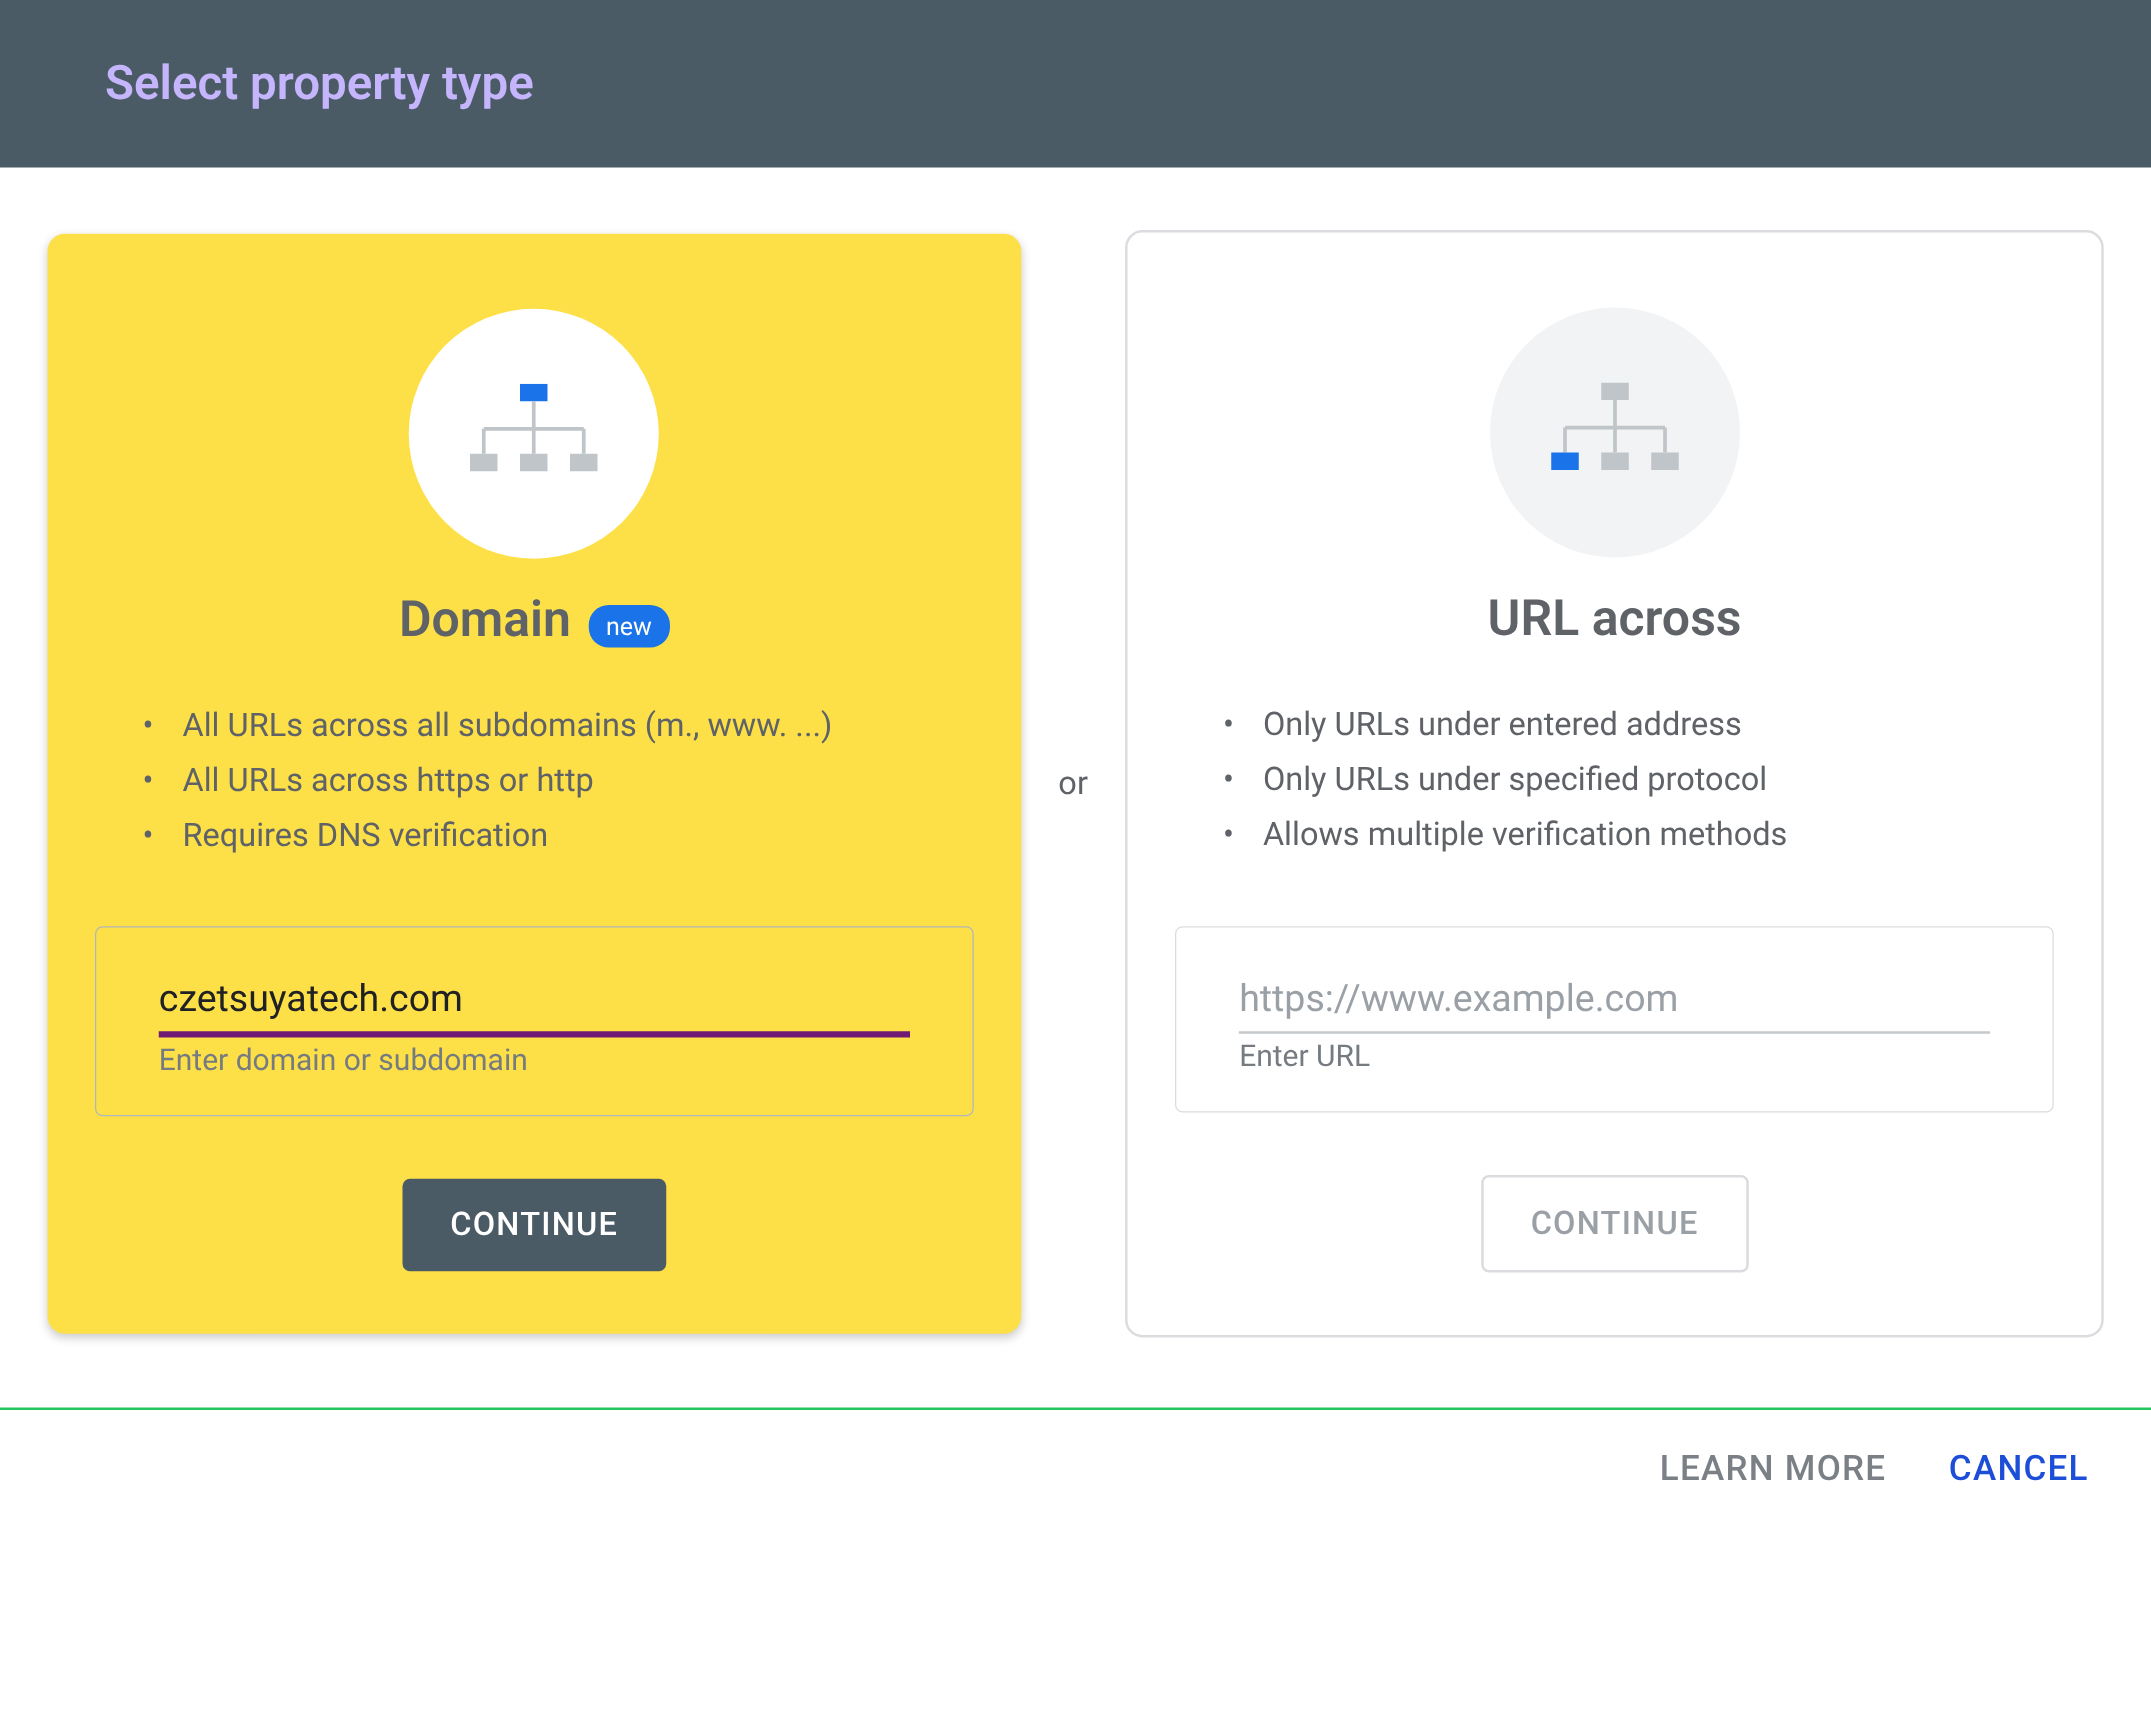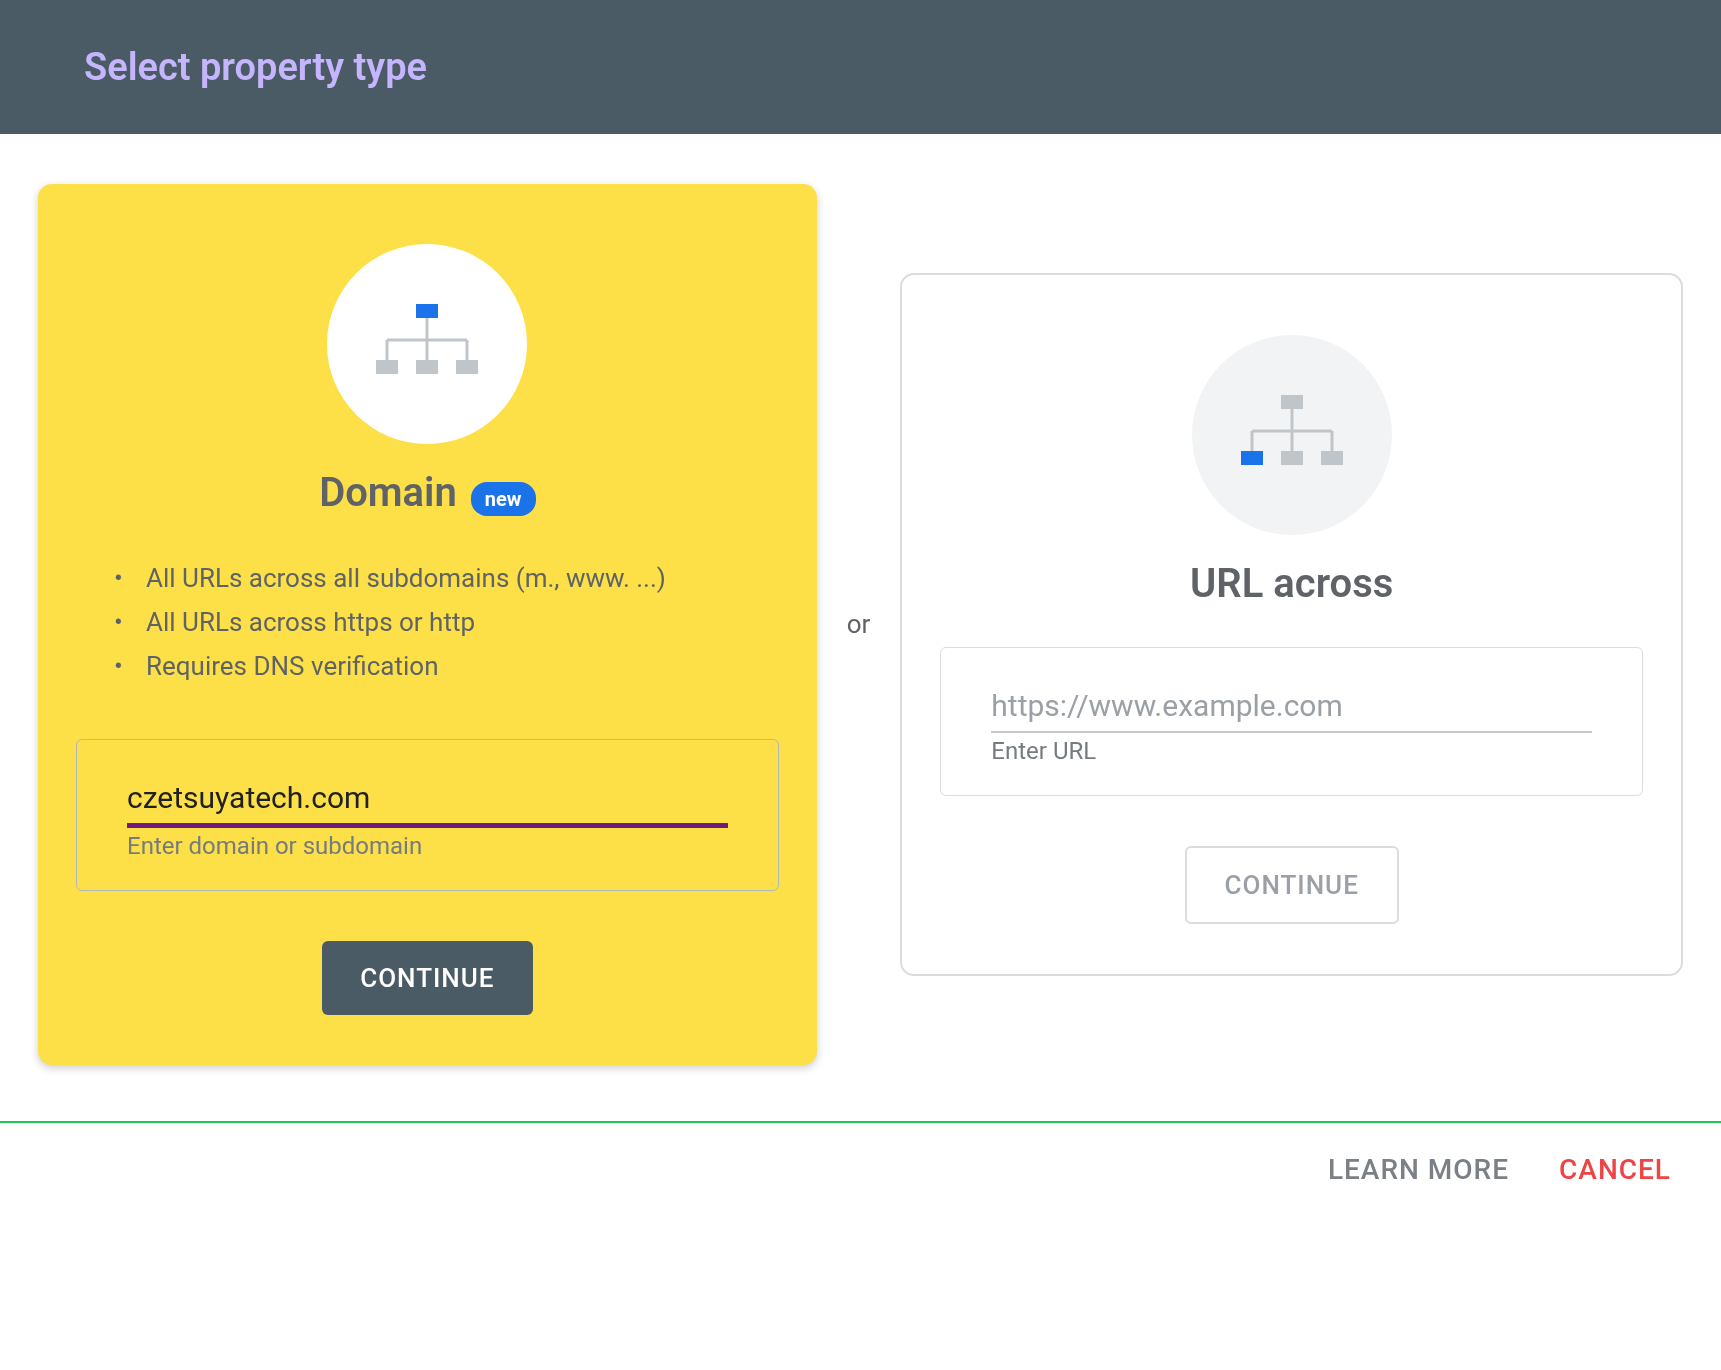--- a/index.html
+++ b/index.html
@@ -71,21 +71,21 @@
       font-size: 40px;
       font-weight: 600;
       color: #5f6368;
     }
     .badge {
       background: #1a73e8;
       color: #fff;
       font-size: 20px;
       padding: 5px 14px;
       border-radius: 16px;
-      font-weight: 700;
+      font-weight: 400;
       margin-top: 12px;
     }
     .feature-list {
       list-style: none;
       width: 100%;
       padding-left: 38px;
       margin-bottom: 50px;
     }
     .feature-list li {
       font-size: 26px;
@@ -170,21 +170,21 @@
       font-size: 28px;
       font-weight: 500;
       letter-spacing: 1px;
       cursor: pointer;
       font-family: inherit;
     }
     .footer-btn.muted {
       color: #7b8086;
     }
     .footer-btn.strong {
-      color: #ef4444;
+      color: #1d4ed8;
     }
   </style>
 </head>
 <body style="transform: scale(1);">
 
 <div class="header">
   <h1 class="header-title">Select property type</h1>
 </div>
 
 <div class="content">
@@ -231,20 +231,25 @@
         <line x1="55" y1="36" x2="55" y2="56" stroke="#c0c5c9" stroke-width="3"></line>
         <line x1="95" y1="36" x2="95" y2="56" stroke="#c0c5c9" stroke-width="3"></line>
         <rect x="4" y="56" width="22" height="14" fill="#1a73e8"></rect>
         <rect x="44" y="56" width="22" height="14" fill="#c0c5c9"></rect>
         <rect x="84" y="56" width="22" height="14" fill="#c0c5c9"></rect>
       </svg>
     </div>
     <div class="card-title-row">
       <span class="card-title">URL across</span>
     </div>
+    <ul class="feature-list">
+      <li>Only URLs under entered address</li>
+      <li>Only URLs under specified protocol</li>
+      <li>Allows multiple verification methods</li>
+    </ul>
     <div class="input-box">
       <input class="text-input" type="text" placeholder="https://www.example.com" style="">
       <div class="input-helper">Enter URL</div>
     </div>
     <button class="continue-btn secondary">CONTINUE</button>
   </div>
 
 </div>
 
 <div class="footer">

